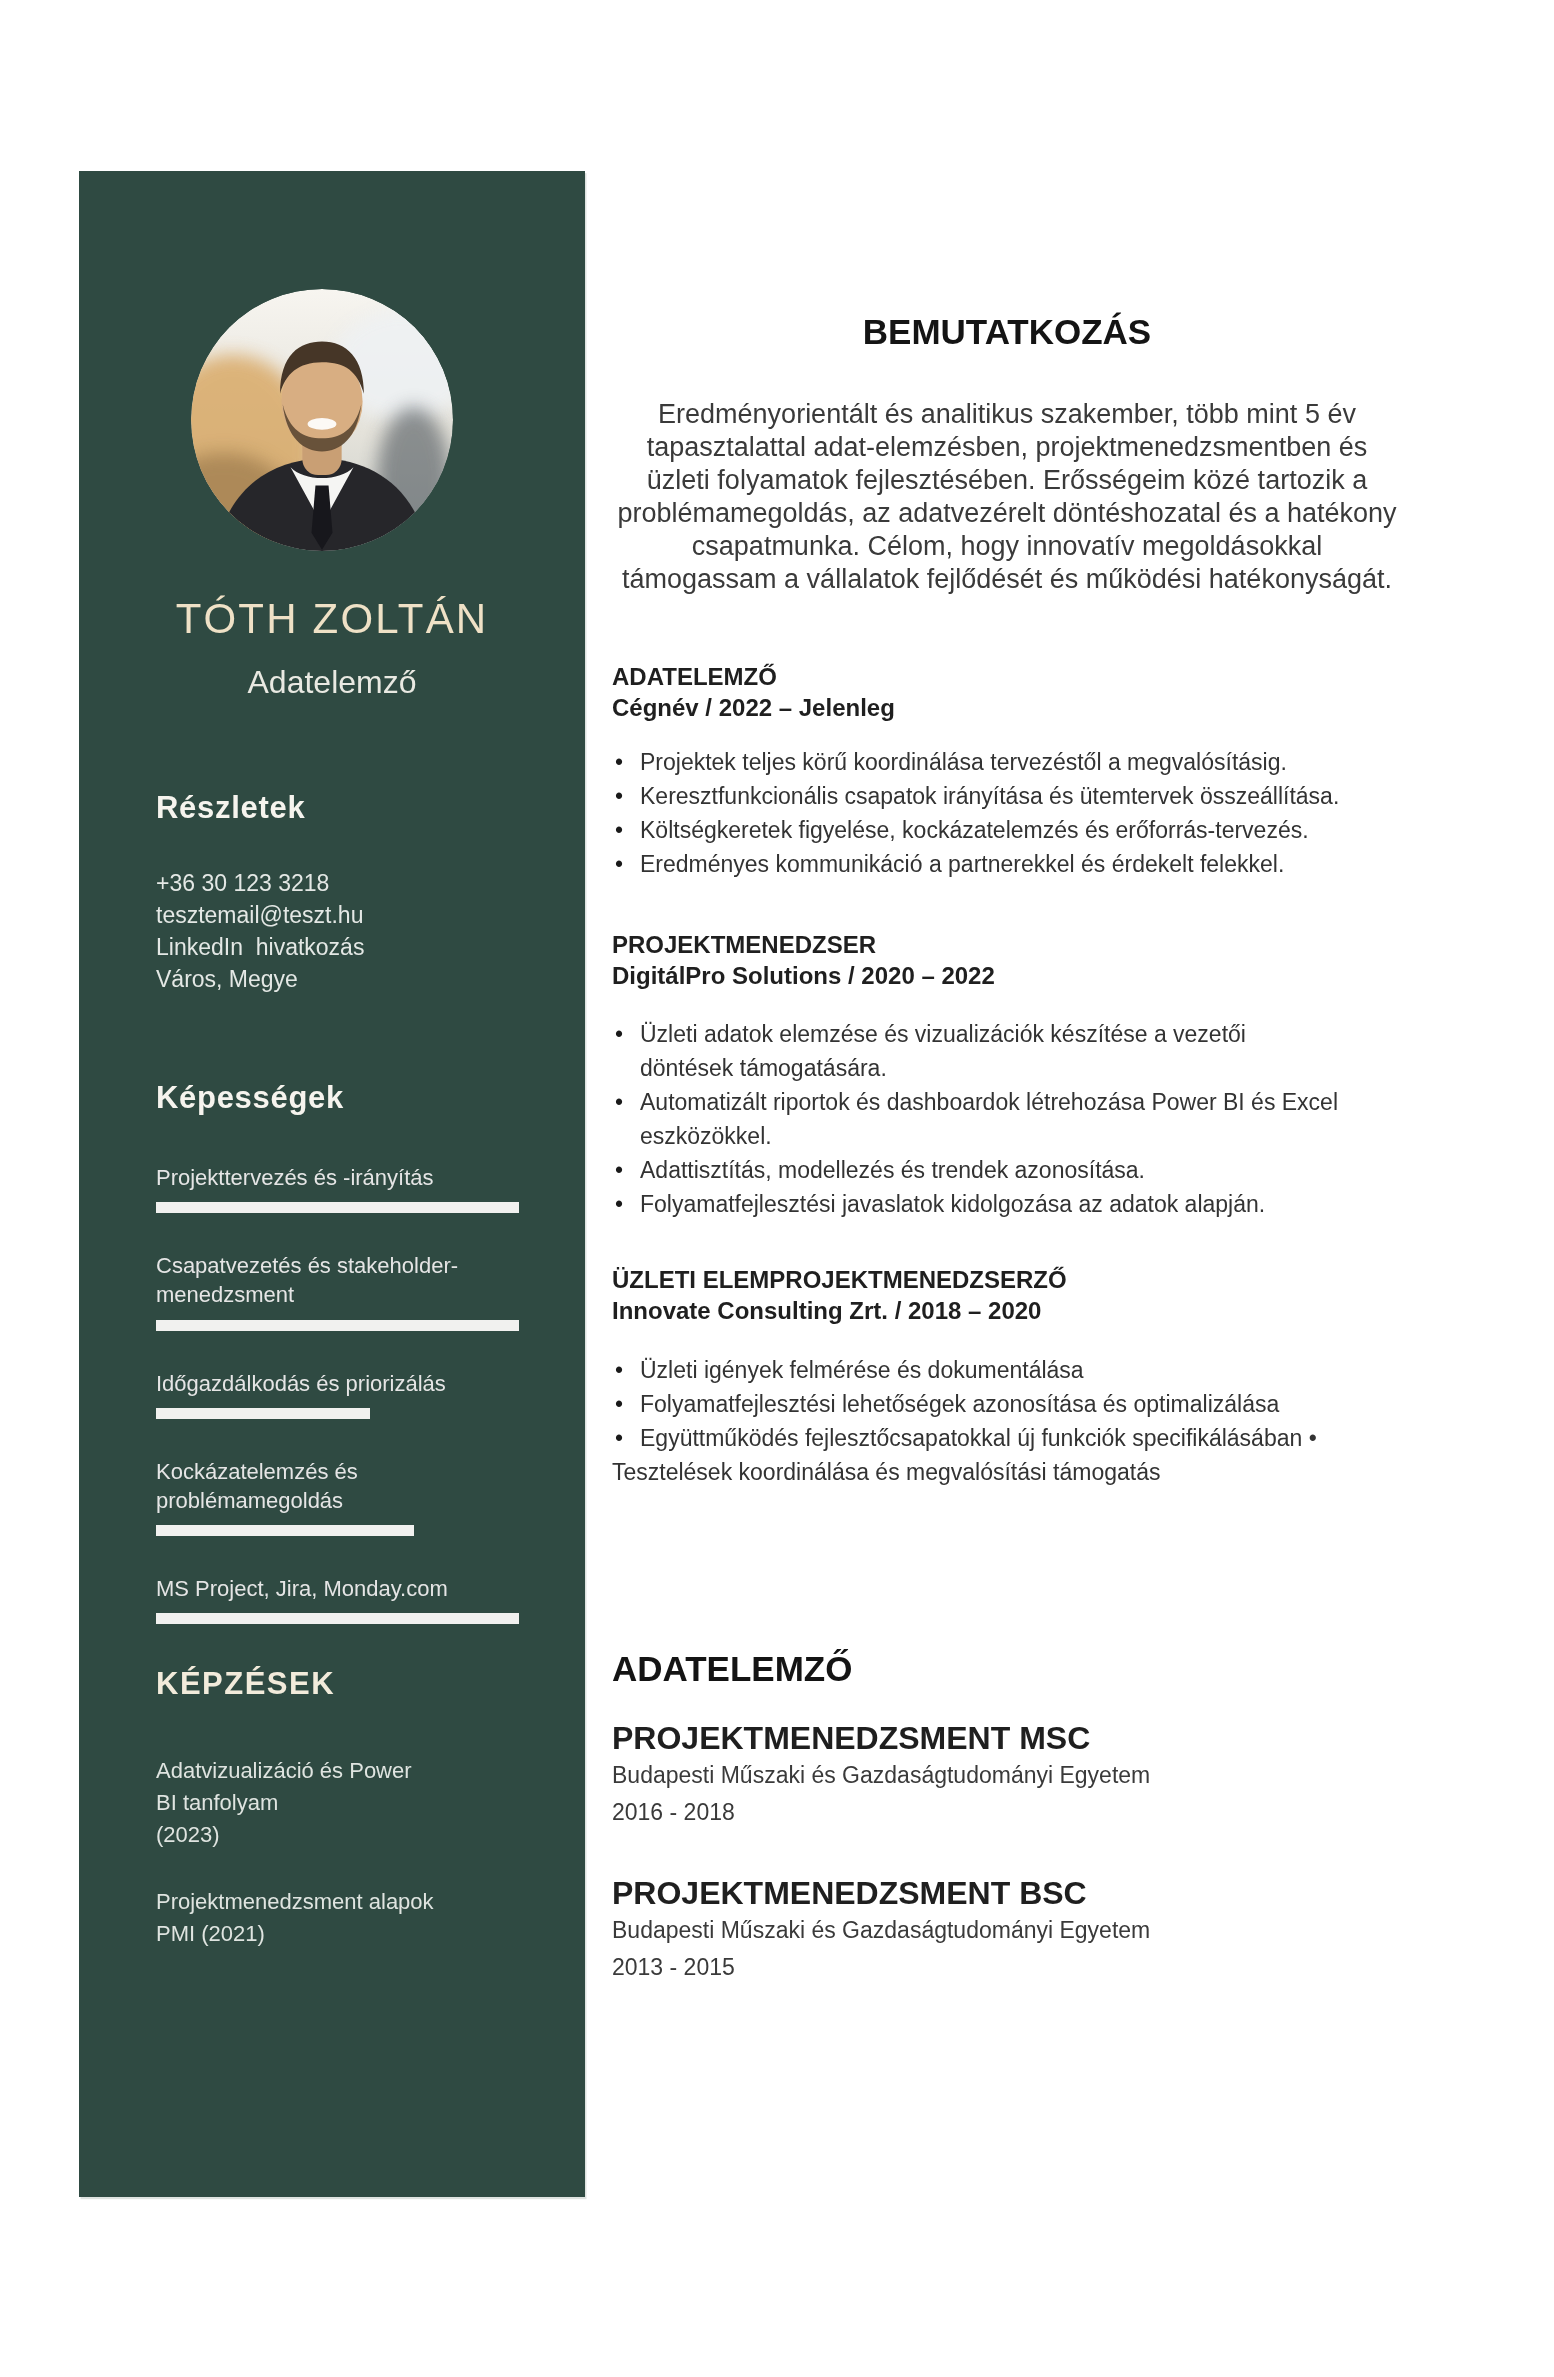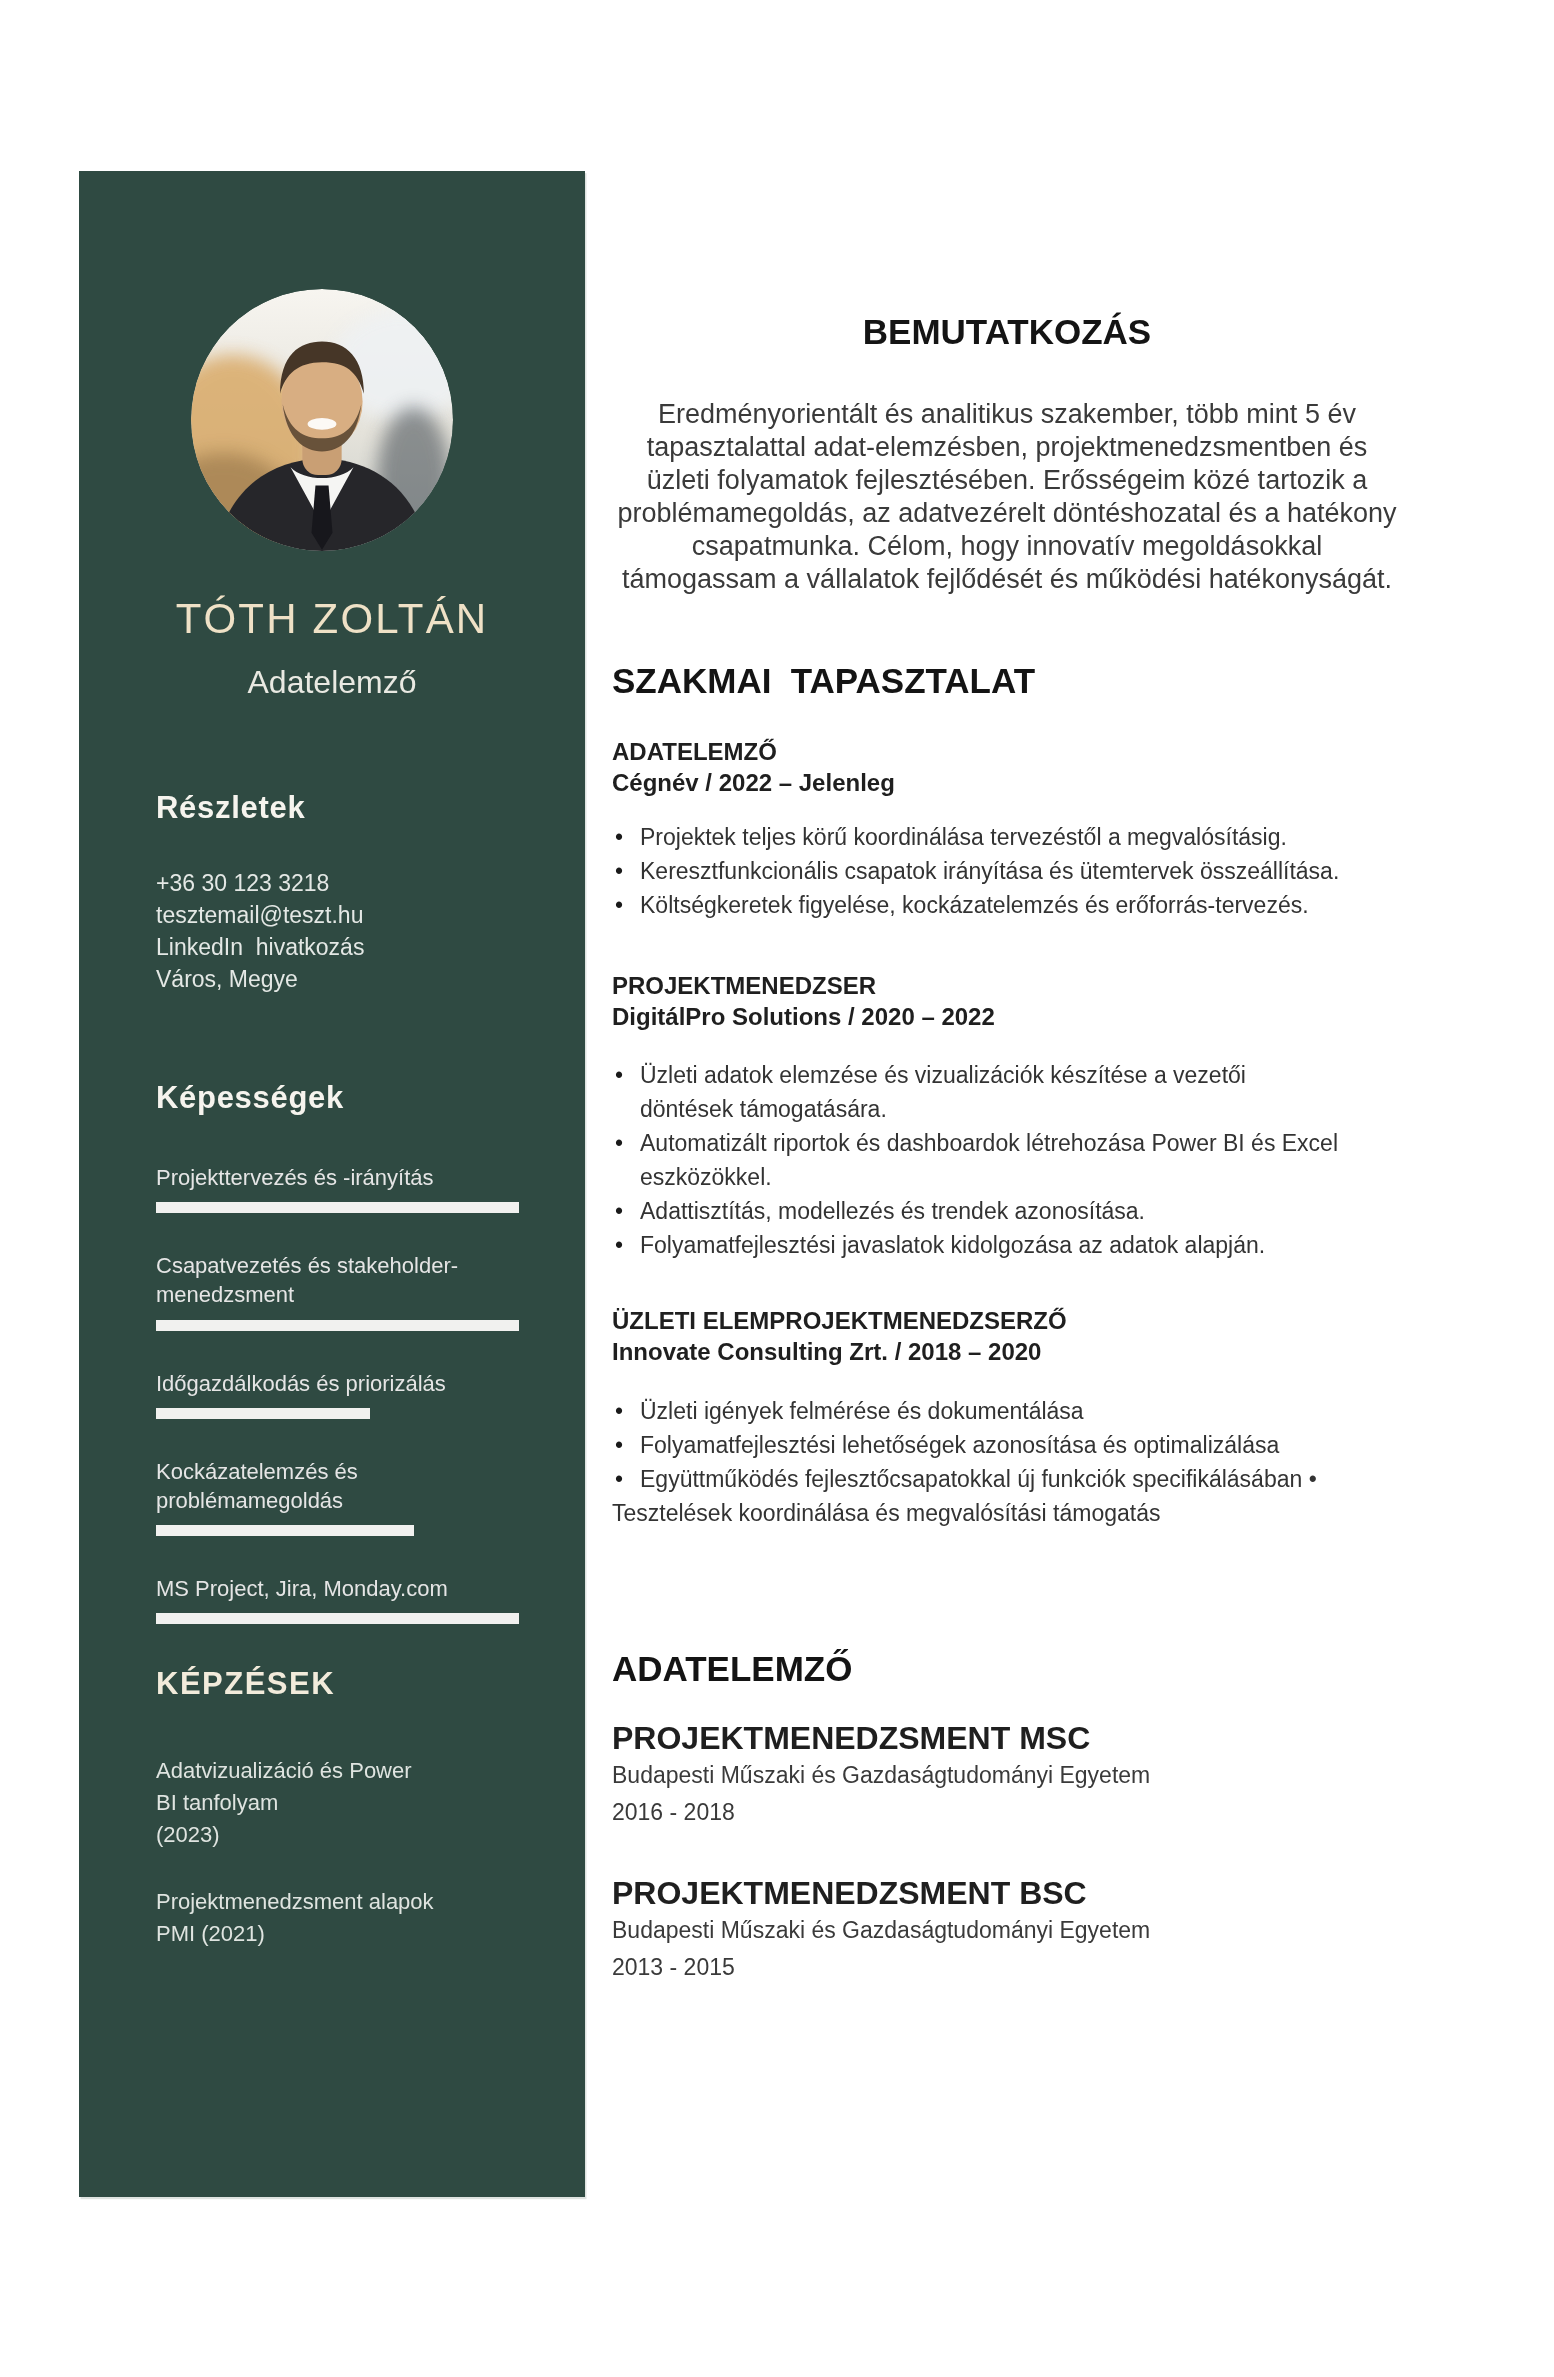--- a/index.html
+++ b/index.html
@@ -150,29 +150,29 @@
       </div>
     </section>
   </aside>
 
   <section class="main-sec" id="sec-intro">
     <h2 class="main-h">BEMUTATKOZÁS</h2>
     <p class="intro-text">Eredményorientált és analitikus szakember, több mint 5 év tapasztalattal adat-elemzésben, projektmenedzsmentben és üzleti folyamatok fejlesztésében. Erősségeim közé tartozik a problémamegoldás, az adatvezérelt döntéshozatal és a hatékony csapatmunka. Célom, hogy innovatív megoldásokkal támogassam a vállalatok fejlődését és működési hatékonyságát.</p>
   </section>
 
   <section class="main-sec" id="sec-exp">
-    <h2 class="main-h spread">SZAKMAI TAPASZTALAT</h2>
 
     <div class="job j1">
       <div class="job-title">ADATELEMZŐ</div>
       <div class="job-meta">Cégnév / 2022 – Jelenleg</div>
       <ul>
         <li class="nowrap">Projektek teljes körű koordinálása tervezéstől a megvalósításig.</li>
         <li class="nowrap">Keresztfunkcionális csapatok irányítása és ütemtervek összeállítása.</li>
         <li class="nowrap">Költségkeretek figyelése, kockázatelemzés és erőforrás-tervezés.</li>
+        <li class="nowrap">Eredményes kommunikáció a partnerekkel és érdekelt felekkel.</li>
       </ul>
     </div>
 
     <div class="job j2">
       <div class="job-title">PROJEKTMENEDZSER</div>
       <div class="job-meta">DigitálPro Solutions / 2020 – 2022</div>
       <ul>
         <li>Üzleti adatok elemzése és vizualizációk készítése a vezetői
 döntések támogatására.</li>
         <li>Automatizált riportok és dashboardok létrehozása Power BI és Excel

